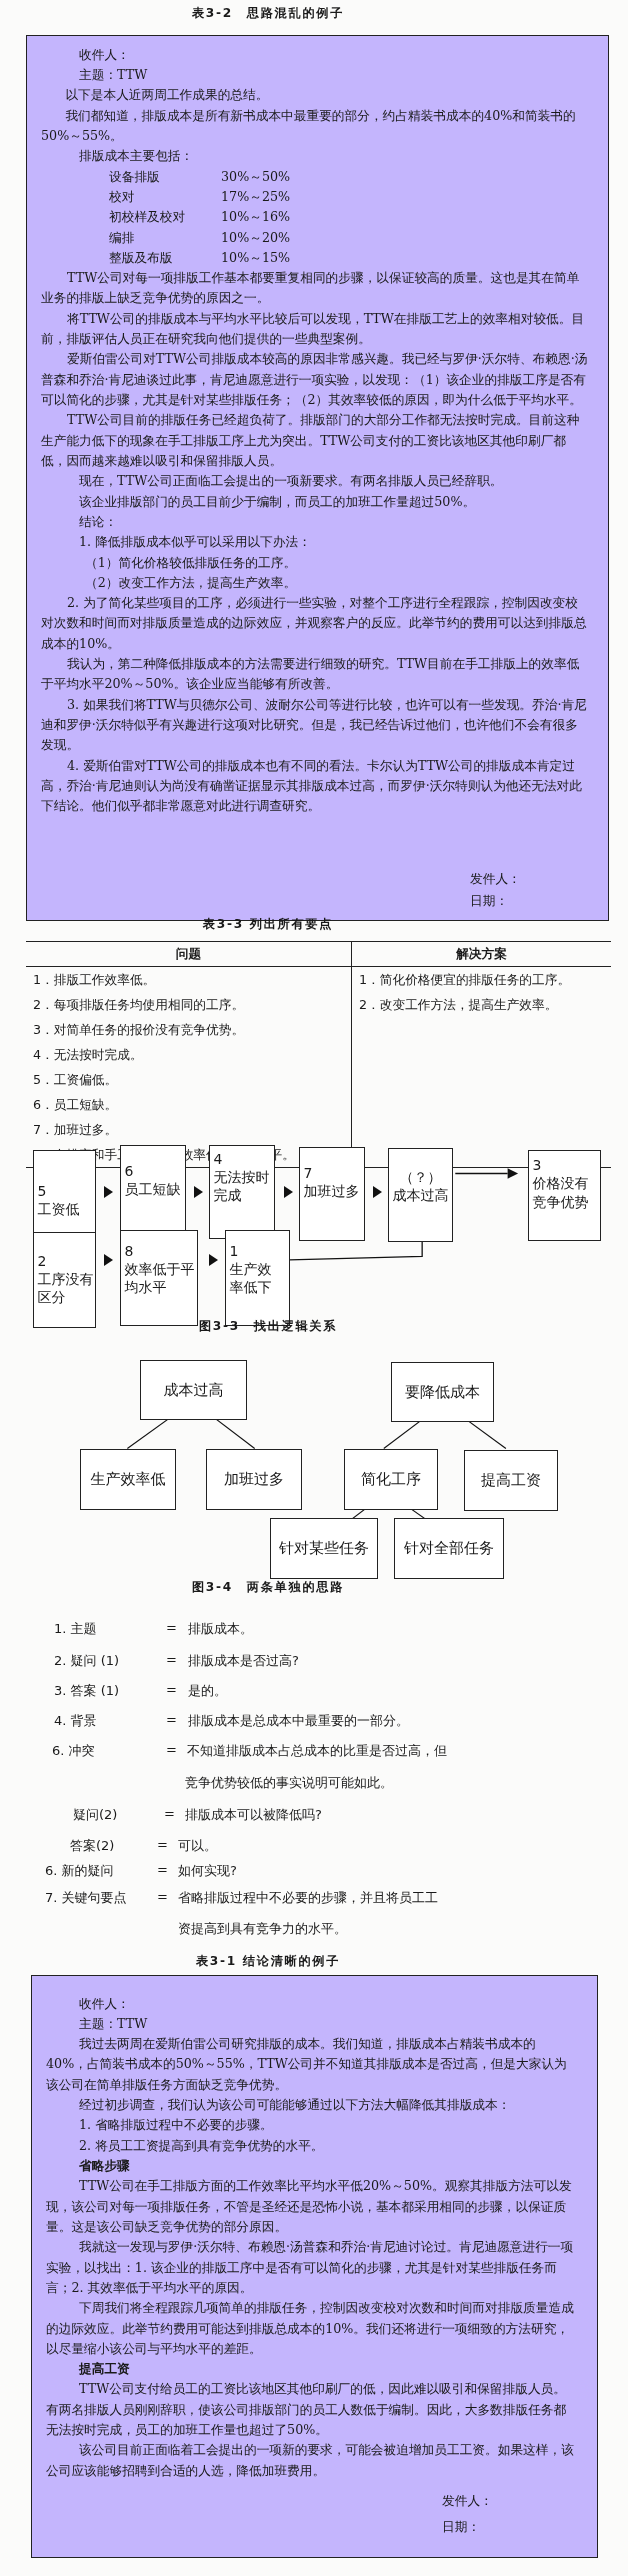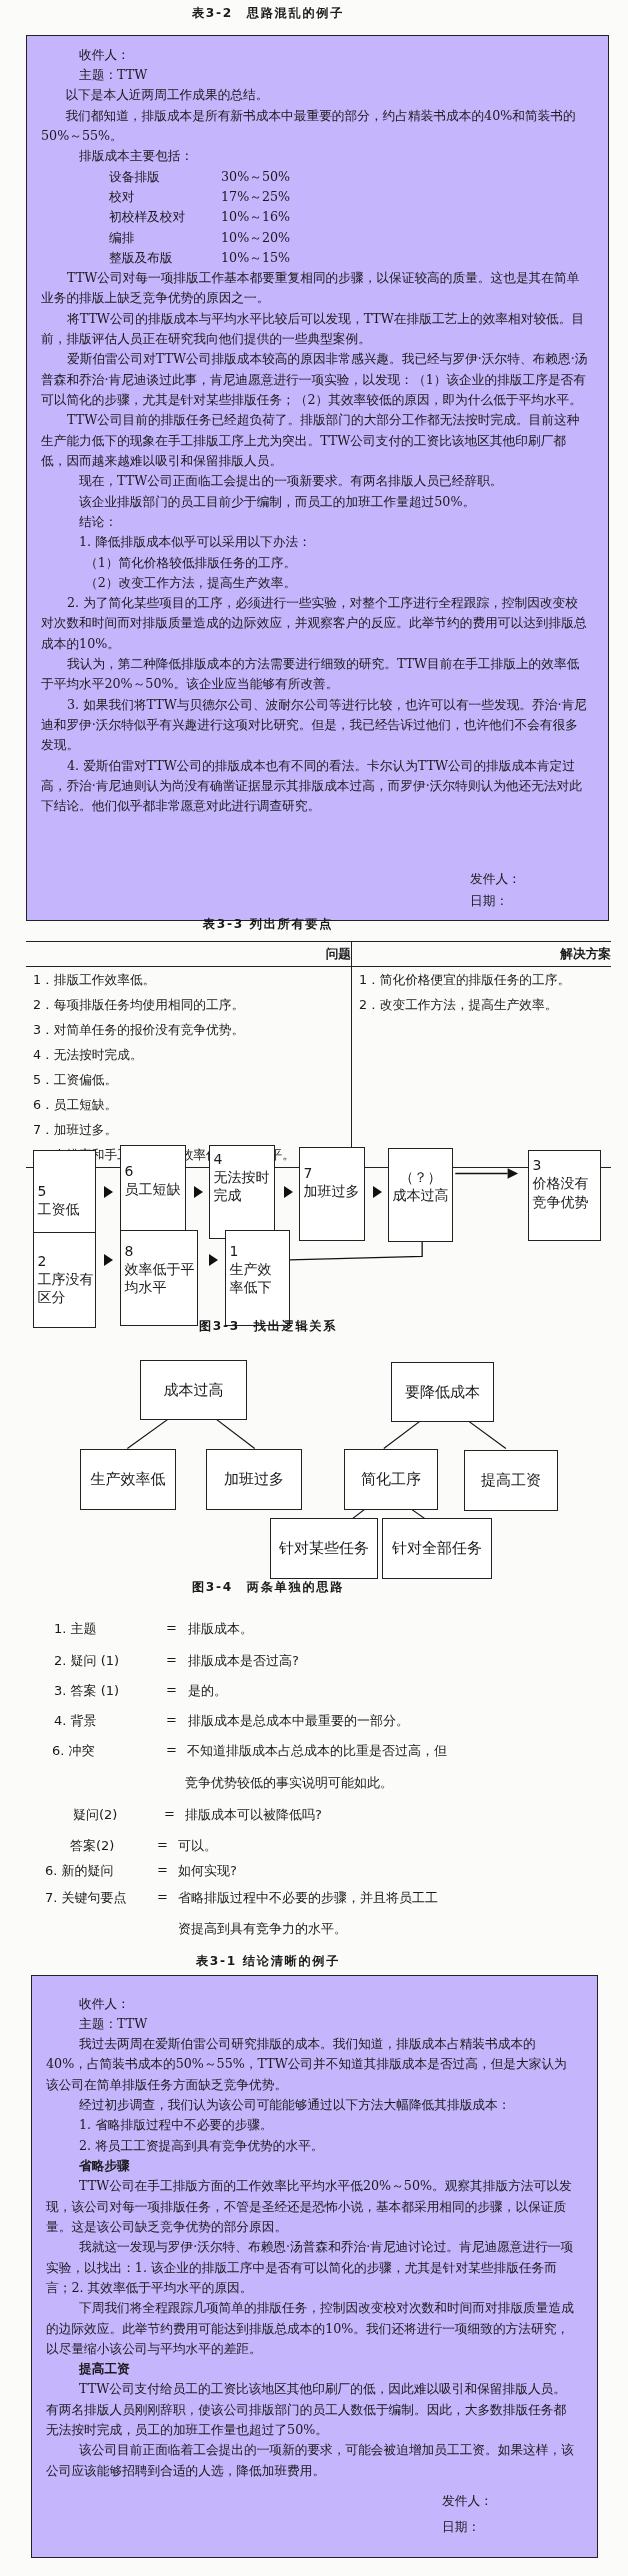--- a/index.html
+++ b/index.html
@@ -27,21 +27,21 @@
   .memo .sign { position: absolute; left: 443px; }
   .memo .bold { font-weight: bold; font-family: "DejaVu Sans", sans-serif; }
 
   
   .kp-table {
     position: absolute; left: 26px; top: 941px; width: 585px;
     border-top: 1.7px solid #222; border-bottom: 1.7px solid #222;
     font-size: 12.7px; font-family: "DejaVu Sans", sans-serif;
   }
   .kp-head { display: flex; border-bottom: 1.3px solid #222; }
-  .kp-head div { text-align: right; padding: 3.5px 0; font-weight: bold; }
+  .kp-head div { text-align: center; padding: 3.5px 0; font-weight: bold; }
   .kp-body { display: flex; }
   .kp-col1 { width: 325px; border-right: 1.3px solid #222; }
   .kp-col2 { flex: 1; }
   .kp-row { height: 25px; line-height: 25px; padding-left: 7px; }
 
   
   .flow-box {
     position: absolute; border: 1.3px solid #222; background: #fff;
     font-size: 14px; line-height: 1.3; padding: 3.5px 3.5px;
     box-sizing: border-box; font-family: "DejaVu Sans", sans-serif;
@@ -215,21 +215,21 @@
 
   <div class="tree-box" style="left:140px; top:1360px; width:105px; height:58px;">成本过高</div>
   <div class="tree-box" style="left:80px; top:1449px; width:94px; height:59px;">生产效率低</div>
   <div class="tree-box" style="left:206px; top:1449px; width:94px; height:59px;">加班过多</div>
 
   <div class="tree-box" style="left:391px; top:1362px; width:101px; height:58px;">要降低成本</div>
   <div class="tree-box" style="left:344px; top:1449px; width:92px; height:59px;">简化工序</div>
   <div class="tree-box" style="left:464px; top:1450px; width:92px; height:59px;">提高工资</div>
 
   <div class="tree-box" style="left:270px; top:1518px; width:106px; height:59px;">针对某些任务</div>
-  <div class="tree-box" style="left:382px; top:1518px; width:108px; height:59px;">针对全部任务</div>
+  <div class="tree-box" style="left:394px; top:1518px; width:108px; height:59px;">针对全部任务</div>
 </div>
 
 <div class="caption" style="top:1579px;">图3-4　两条单独的思路</div>
 
 <div class="scqa" style="left:0; top:0; width:628px;">
   <div>
     <span class="lab" style="left:54px; top:1620px;">1. 主题</span>
     <span class="eq" style="left:166px; top:1620px;">=</span>
     <span class="val" style="left:188px; top:1620px;">排版成本。</span>
   </div>

